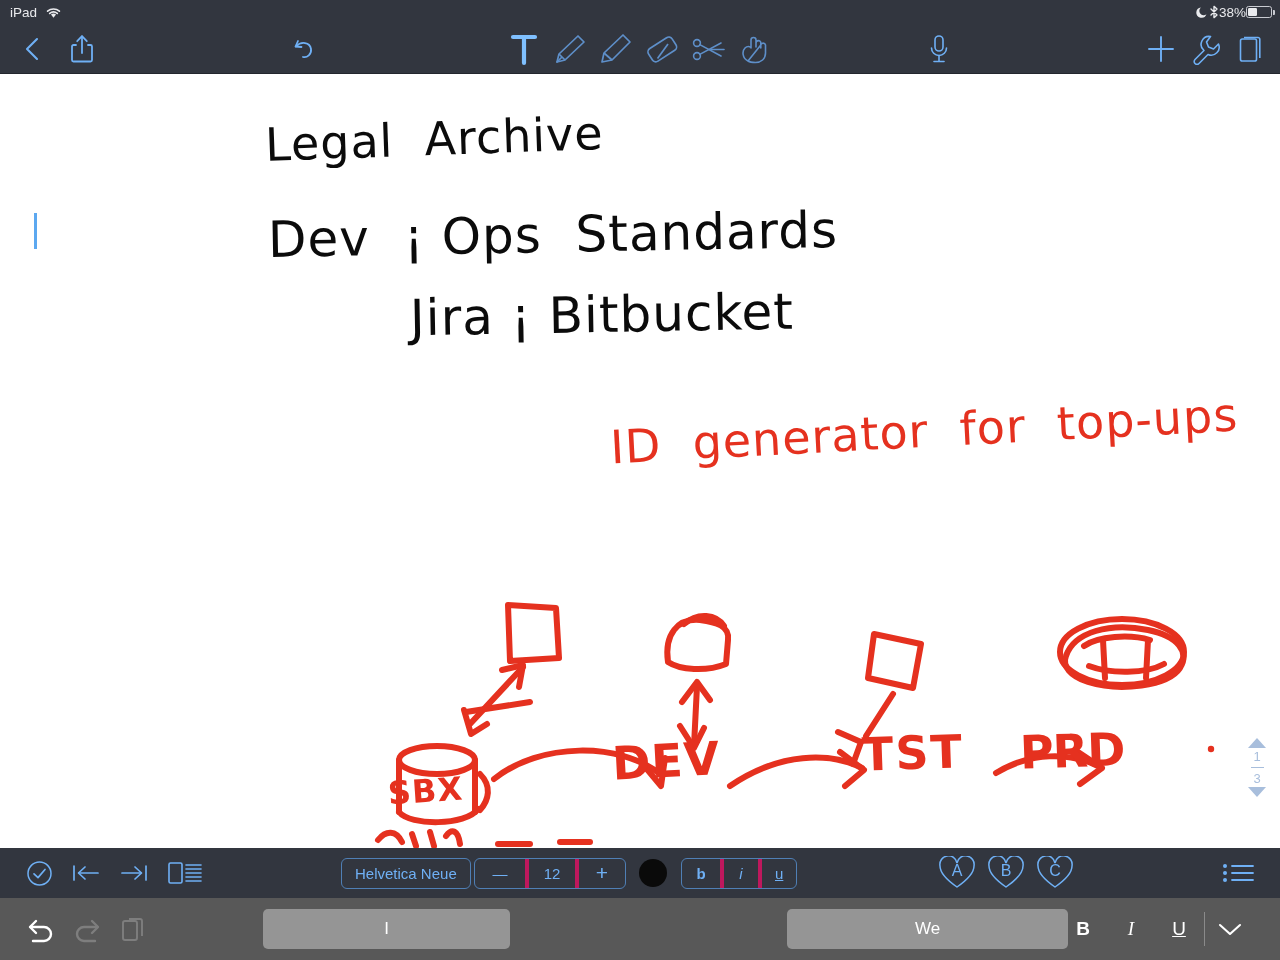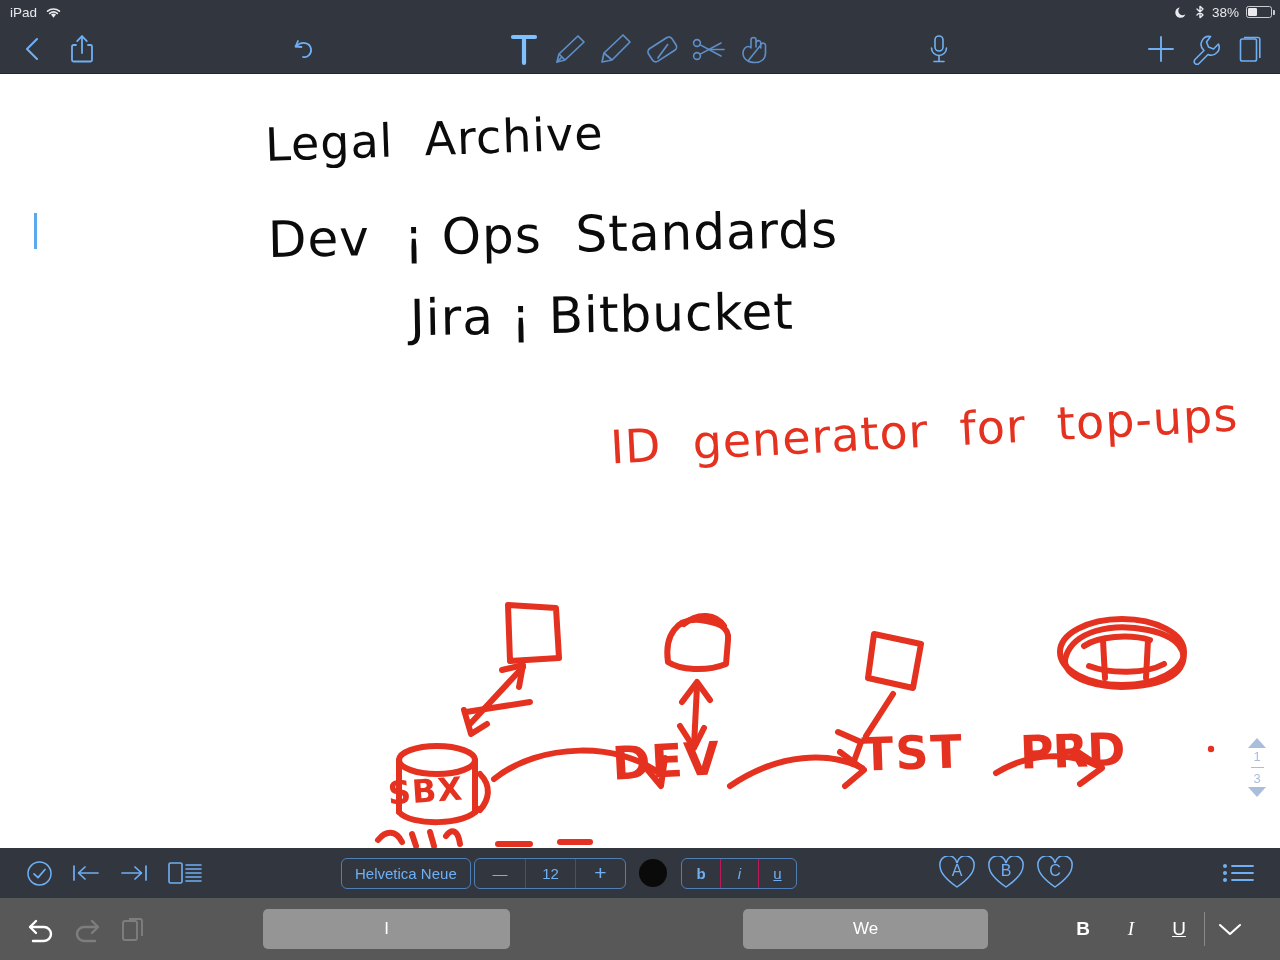--- a/index.html
+++ b/index.html
@@ -6,21 +6,21 @@
   html,body { width:1280px; height:960px; overflow:hidden;
               font-family:"Liberation Sans", sans-serif; background:#fff; }
   #app { position:relative; width:1280px; height:960px;border-radius:29px; }
 
   
   .statusbar { position:absolute; top:0; left:0; width:1280px; height:24px;
                background:#32363F; color:#E9EAED; font-size:13.5px;
                display:flex; align-items:center; }
   .sb-left  { position:absolute; left:10px; display:flex; align-items:center; gap:8px; }
   .sb-mid   { position:absolute; left:0; width:100%; text-align:center; font-size:13.5px; letter-spacing:.2px; }
-  .sb-right { position:absolute; right:8px; display:flex; align-items:center; gap:7px; }
+  .sb-right { position:absolute; right:8px; display:flex; align-items:center; }
   .batt { width:26px; height:12px; border:1.3px solid #c9cbd1; border-radius:2.6px;
           position:relative; display:inline-block; }
   .batt::after { content:""; position:absolute; right:-4px; top:3.2px; width:2px; height:5px;
                  background:#c9cbd1; border-radius:0 1px 1px 0; }
   .batt > i { position:absolute; left:1.3px; top:1.3px; bottom:1.3px; width:36%;
               background:#E9EAED; border-radius:1.2px; display:block; }
 
   
   .toolbar { position:absolute; top:24px; left:0; width:1280px; height:50px;
              background:#32363F; border-bottom:1px solid #23262d; }
@@ -50,21 +50,21 @@
   .pn-bar { width:13px; height:1.4px; background:#A8BEDC; margin:2px 0; }
 
   
   .formatbar { position:absolute; top:848px; left:0; width:1280px; height:50px;
                background:#32363F; display:flex; align-items:center; }
   .fb-grp { position:absolute; display:flex; align-items:center; }
   .pill { border:1px solid #4F7FB5; border-radius:6px; color:#6FB0F5;
           display:flex; align-items:center; height:31px; overflow:hidden; }
   .pill > div { display:flex; align-items:center; justify-content:center; height:31px;
                 padding:16px 13px; font-size:15px; cursor:pointer; }
-  .pill > div + div { border-left:1px solid #be185d; }
+  .pill > div + div { border-left:4px solid #be185d; }
   .swatch { width:28px; height:28px; border-radius:50%; background:#0a0a0a; cursor:pointer; }
   .heart { position:relative; width:38px; height:34px; cursor:pointer;
            display:flex; align-items:center; justify-content:center;
            color:#6FB0F5; font-size:16px; }
   .heart svg { position:absolute; left:0; top:0; }
   .heart span { position:relative; top:-2px; }
 
   
   .kbbar { position:absolute; top:898px; left:0; width:1280px; height:62px;
            background:#585858; display:flex; align-items:center; }
@@ -454,21 +454,21 @@
     <div class="kb-ico">
       <span class="ico">
         <svg width="26" height="28" viewBox="0 0 26 28">
           <rect x="3" y="6" width="14" height="19" rx="2" stroke="#7E7E7E" stroke-width="1.9" fill="none"></rect>
           <path d="M9 4 H20 A2 2 0 0 1 22 6 V21" stroke="#7E7E7E" stroke-width="1.9" fill="none"></path>
         </svg>
       </span>
     </div>
 
     <div class="sugg" style="position:absolute;left:263px;width:247px">I</div>
-    <div class="sugg" style="position:absolute;left:743px;width:245px">We</div>
+    <div class="sugg" style="position:absolute;left:787px;width:281px">We</div>
 
     <div style="position:absolute;left:1060px;display:flex;align-items:center;gap:2px">
       <div class="kb-fmt" style="font-weight:700">B</div>
       <div class="kb-fmt" style="font-style:italic;font-family:'Liberation Serif',serif">I</div>
       <div class="kb-fmt" style="text-decoration:underline">U</div>
       <div class="kb-div"></div>
       <div class="kb-fmt">
         <span class="ico">
           <svg width="26" height="18" viewBox="0 0 26 18">
             <path d="M3 5 L13 14 L23 5" stroke="#FFFFFF" stroke-width="2.1" fill="none" stroke-linecap="round" stroke-linejoin="round"></path>

